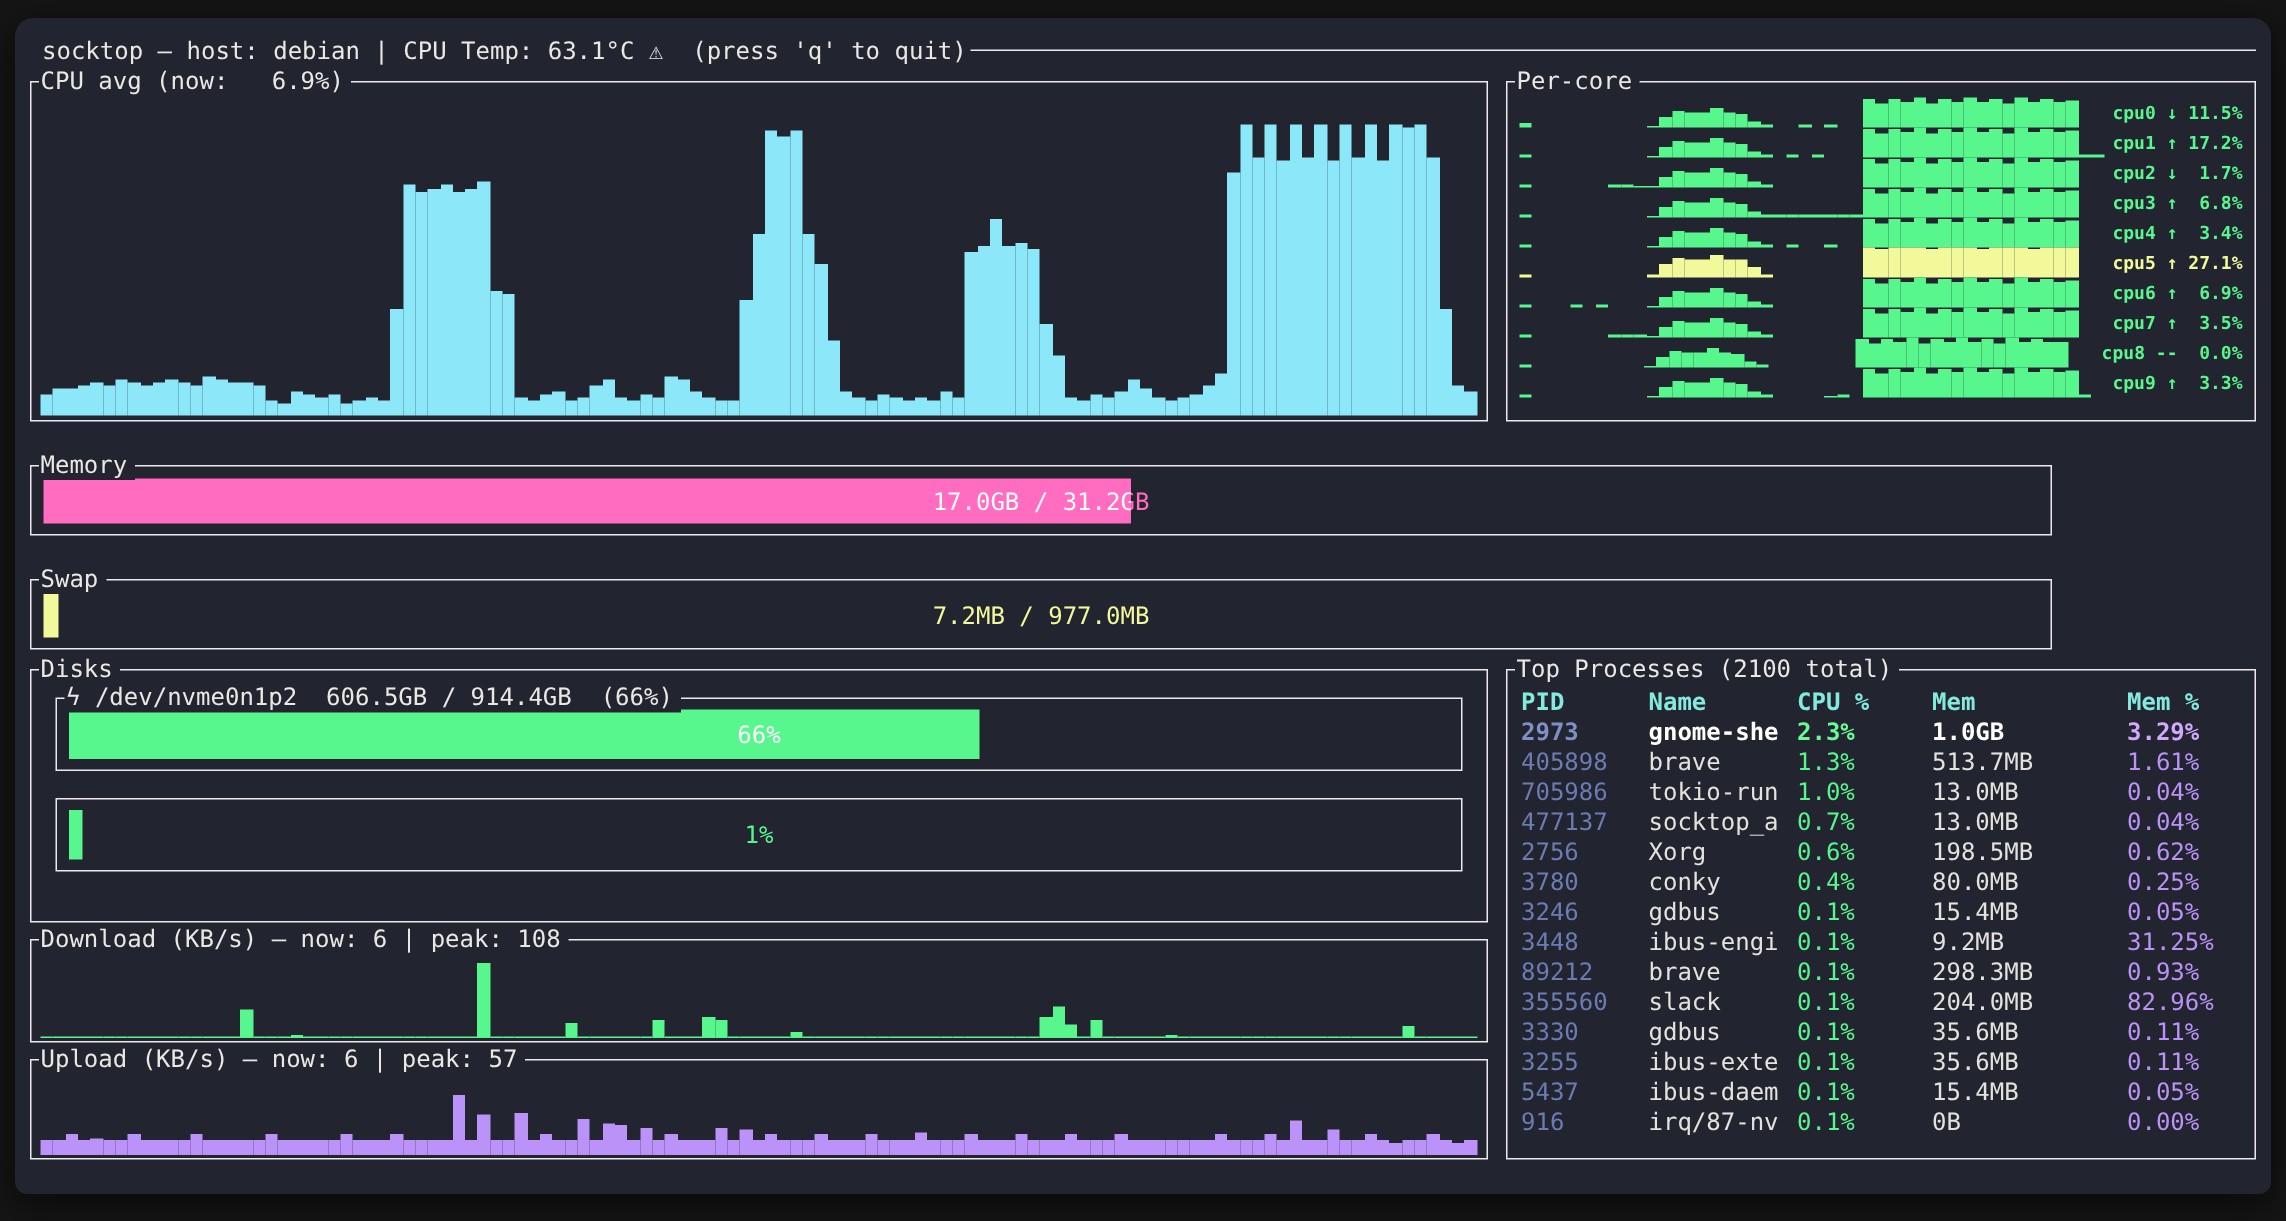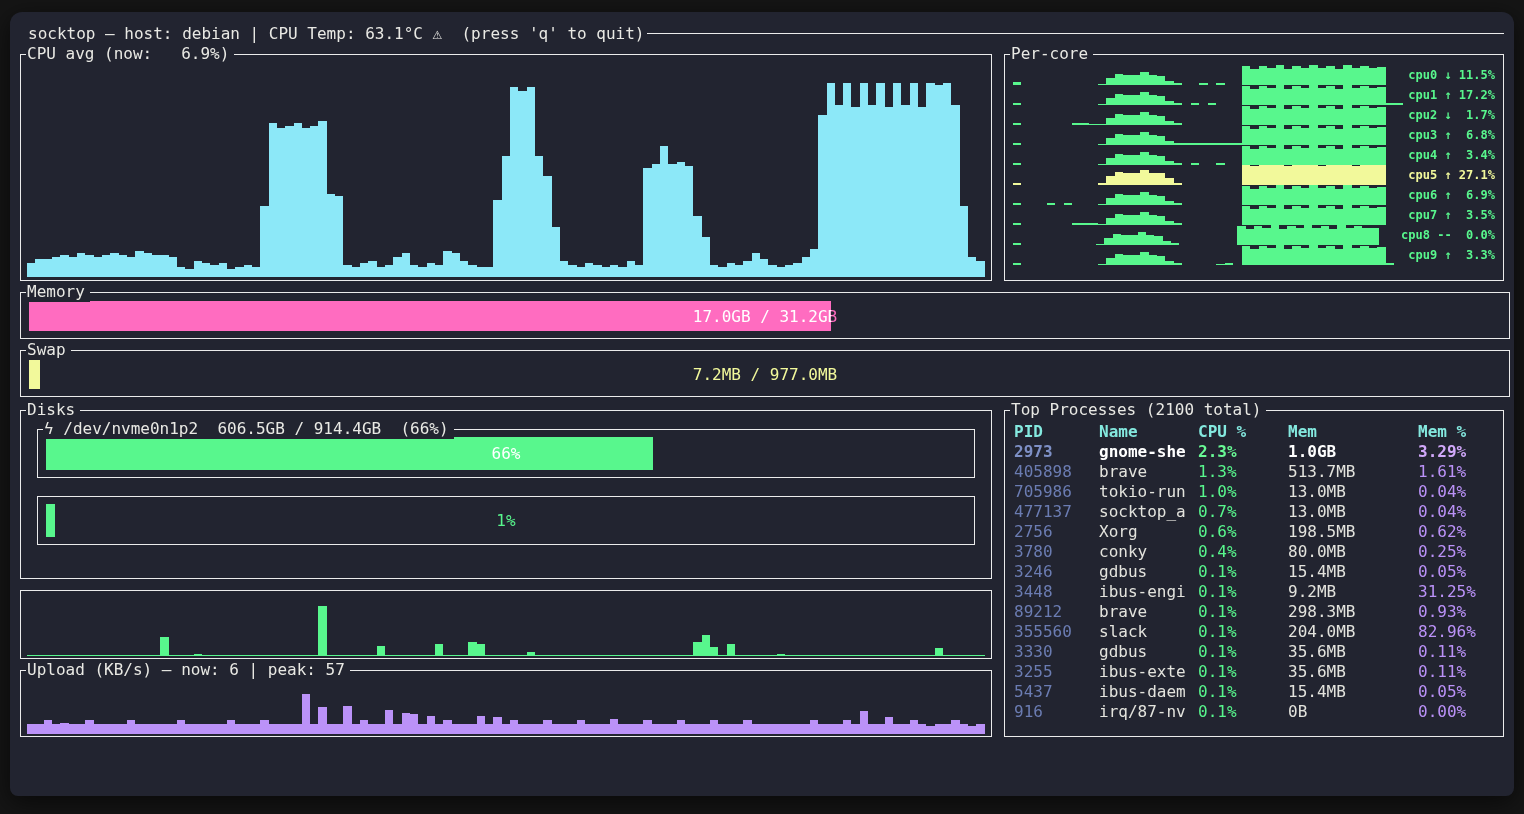--- a/index.html
+++ b/index.html
@@ -43,21 +43,21 @@
   .chart > div { flex:1 1 0; }
 
   .cpu-chart { position:absolute; left:6px; right:6px; bottom:3px; height:202px; }
 
   .core-rows { padding:10px 8px 0 8px; }
   .core-row { display:flex; align-items:center; height:20px; }
   .core-spark { flex:1; height:20px; display:flex; align-items:flex-end; margin-right:6px; }
   .core-spark > div { flex:1 1 0; }
   .core-label { font-weight:700; font-size:12px; white-space:pre; text-align:right; }
 
-  .bar-panel { height:47px; margin-top:11px; width:1490px; }
+  .bar-panel { height:47px; margin-top:29px; width:1348px; }
   .bar-track { position:absolute; left:8px; right:8px; top:8px; bottom:7px; }
   .bar-fill { position:absolute; left:0; top:0; bottom:0; }
   .bar-fill.pink { background:#ff6cc0; }
   .bar-fill.yellow { background:#f2f99b; }
   .bar-fill.green { background:#58f78d; }
   .bar-text { position:absolute; left:0; right:0; top:0; bottom:0; display:flex;
               align-items:center; justify-content:center; font-size:16px; white-space:pre; }
 
   .row2 { display:flex; gap:12px; margin-top:13px; }
   .col-left { width:972px; }
@@ -773,20 +773,21 @@
 
           <div class="disk-sub">
             <div class="disk-track">
               <div class="bar-fill green" style="width: 1%;"></div>
               <div class="bar-text" style="color:#58f78d;">1%</div>
             </div>
           </div>
         </div>
 
         <div class="panel net-panel">
+          <span class="ptitle">Download (KB/s) — now: 6 | peak: 108</span>
           <div class="chart net-chart dl-chart">
               <div style="background: rgb(88, 247, 141); height: 2.77778%;"></div>
               <div style="background: rgb(88, 247, 141); height: 2.77778%;"></div>
               <div style="background: rgb(88, 247, 141); height: 2.77778%;"></div>
               <div style="background: rgb(88, 247, 141); height: 2.77778%;"></div>
               <div style="background: rgb(88, 247, 141); height: 2.77778%;"></div>
               <div style="background: rgb(88, 247, 141); height: 2.77778%;"></div>
               <div style="background: rgb(88, 247, 141); height: 2.77778%;"></div>
               <div style="background: rgb(88, 247, 141); height: 2.77778%;"></div>
               <div style="background: rgb(88, 247, 141); height: 2.77778%;"></div>

